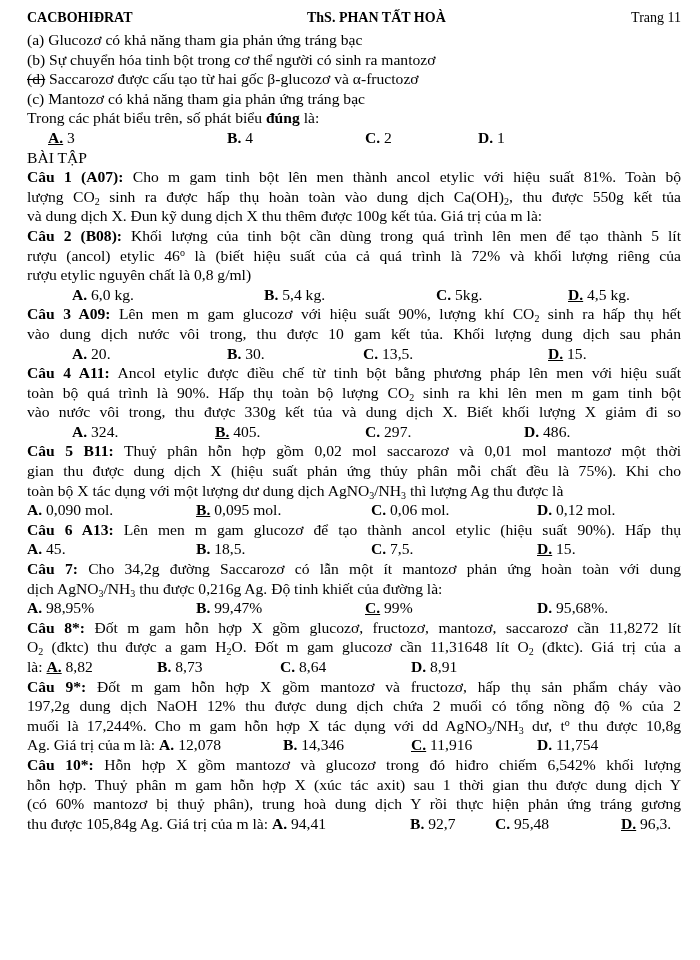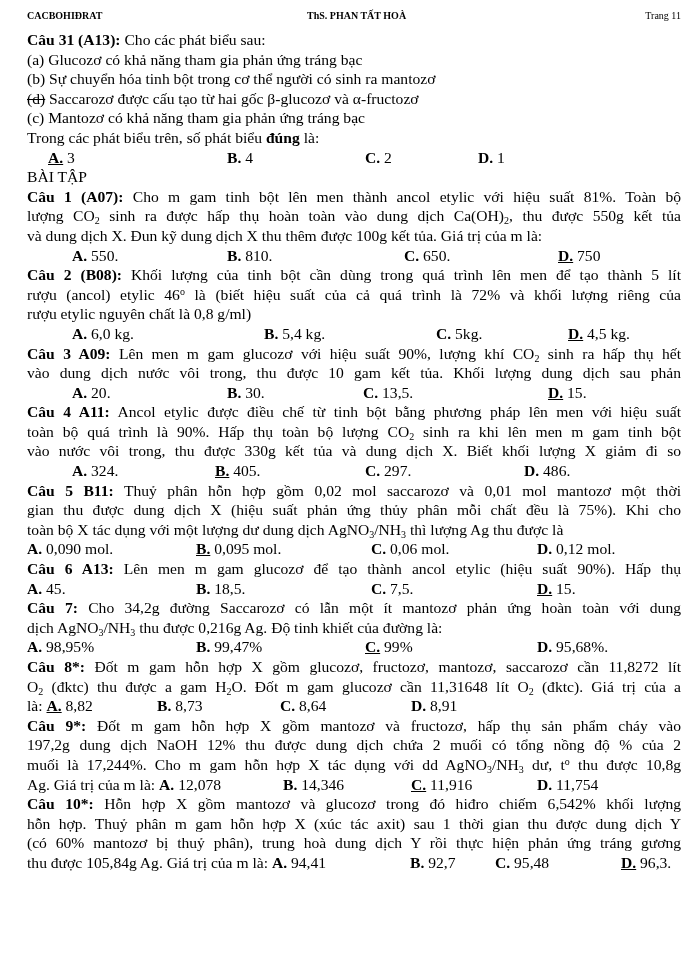--- a/index.html
+++ b/index.html
@@ -2,21 +2,21 @@
 <html><head>
 <meta charset="utf-8">
 <style>
   html, body { margin: 0; padding: 0; background: #ffffff; }
   body {
     width: 700px; height: 960px; overflow: hidden; position: relative;
     font-family: "Liberation Serif", "DejaVu Serif", serif;
     color: #000; font-size: 15.6px;
   }
   .page { position: absolute; left: 27px; top: 8px; width: 654px; }
-  .header { position: relative; height: 22px; font-weight: bold; font-size: 10px; }
+  .header { position: relative; height: 22px; font-weight: bold; font-size: 14px; }
   .header .left { position: absolute; left: 0; top: 2px; }
   .header .center { position: absolute; left: 280px; top: 2px; }
   .header .right { position: absolute; right: 0; top: 2px; font-weight: normal; }
   .line { line-height: 19.6px; white-space: nowrap; }
   .just { text-align: justify; text-align-last: justify; white-space: normal; }
   b, .b { font-weight: bold; }
   .opts { position: relative; height: 19.6px; line-height: 19.6px; white-space: nowrap; }
   .opts span.opt { position: absolute; top: 0; }
   .opts .lbl { font-weight: bold; }
   .u { text-decoration: underline; }
@@ -30,46 +30,39 @@
 
 <div class="page">
 
   <div class="header">
     <span class="left">CACBOHIĐRAT</span>
     <span class="center">ThS. PHAN TẤT HOÀ</span>
     <span class="right">Trang 11</span>
   </div>
 
   <div>
-    <div class="line"><b>Câu 31 (A13):</b><span> Cho  các phát biểu sau:</span></div>
     <div class="line">(a) Glucozơ có khả năng tham gia phản ứng tráng bạc</div>
     <div class="line">(b) Sự chuyển hóa tinh bột trong cơ thể người có sinh ra mantozơ</div>
     <div class="line"><span class="strike">(d)</span><span> Saccarozơ được cấu tạo từ hai gốc β-glucozơ và α-fructozơ</span></div>
     <div class="line">(c) Mantozơ có khả năng tham gia phản ứng tráng bạc</div>
     <div class="line"><span>Trong các phát biểu trên, số phát biểu </span><b>đúng</b><span> là:</span></div>
     <div class="opts">
       <span class="opt" style="left:21px"><span class="lbl u">A.</span><span> 3</span></span>
       <span class="opt" style="left:200px"><span class="lbl">B.</span><span> 4</span></span>
       <span class="opt" style="left:338px"><span class="lbl">C.</span><span> 2</span></span>
       <span class="opt" style="left:451px"><span class="lbl">D.</span><span> 1</span></span>
     </div>
   </div>
 
   <div class="section">BÀI TẬP</div>
 
   <div>
     <div class="line just"><b>Câu 1 (A07):</b><span> Cho m gam tinh bột lên men thành ancol etylic với hiệu suất 81%. Toàn bộ</span></div>
     <div class="line just"><span>lượng CO</span><sub>2</sub><span> sinh ra được hấp thụ hoàn toàn vào dung dịch Ca(OH)</span><sub>2</sub><span>, thu được 550g kết tủa</span></div>
     <div class="line">và dung dịch X. Đun kỹ dung dịch X thu thêm được 100g kết tủa. Giá trị của m là:</div>
-    <div class="opts">
-      <span class="opt" style="left:45px"><span class="lbl">A.</span><span> 550.</span></span>
-      <span class="opt" style="left:200px"><span class="lbl">B.</span><span> 810.</span></span>
-      <span class="opt" style="left:377px"><span class="lbl">C.</span><span> 650.</span></span>
-      <span class="opt" style="left:531px"><span class="lbl u">D.</span><span> 750</span></span>
-    </div>
   </div>
 
   <div>
     <div class="line just"><b>Câu 2 (B08):</b><span> Khối lượng của tinh bột cần dùng trong quá trình lên men để tạo thành 5 lít</span></div>
     <div class="line just"><span>rượu (ancol) etylic 46</span><sup>o</sup><span> là (biết hiệu suất của cả quá trình là 72% và khối lượng riêng của</span></div>
     <div class="line">rượu etylic nguyên  chất là 0,8 g/ml)</div>
     <div class="opts">
       <span class="opt" style="left:45px"><span class="lbl">A.</span><span> 6,0 kg.</span></span>
       <span class="opt" style="left:237px"><span class="lbl">B.</span><span> 5,4 kg.</span></span>
       <span class="opt" style="left:409px"><span class="lbl">C.</span><span> 5kg.</span></span>

